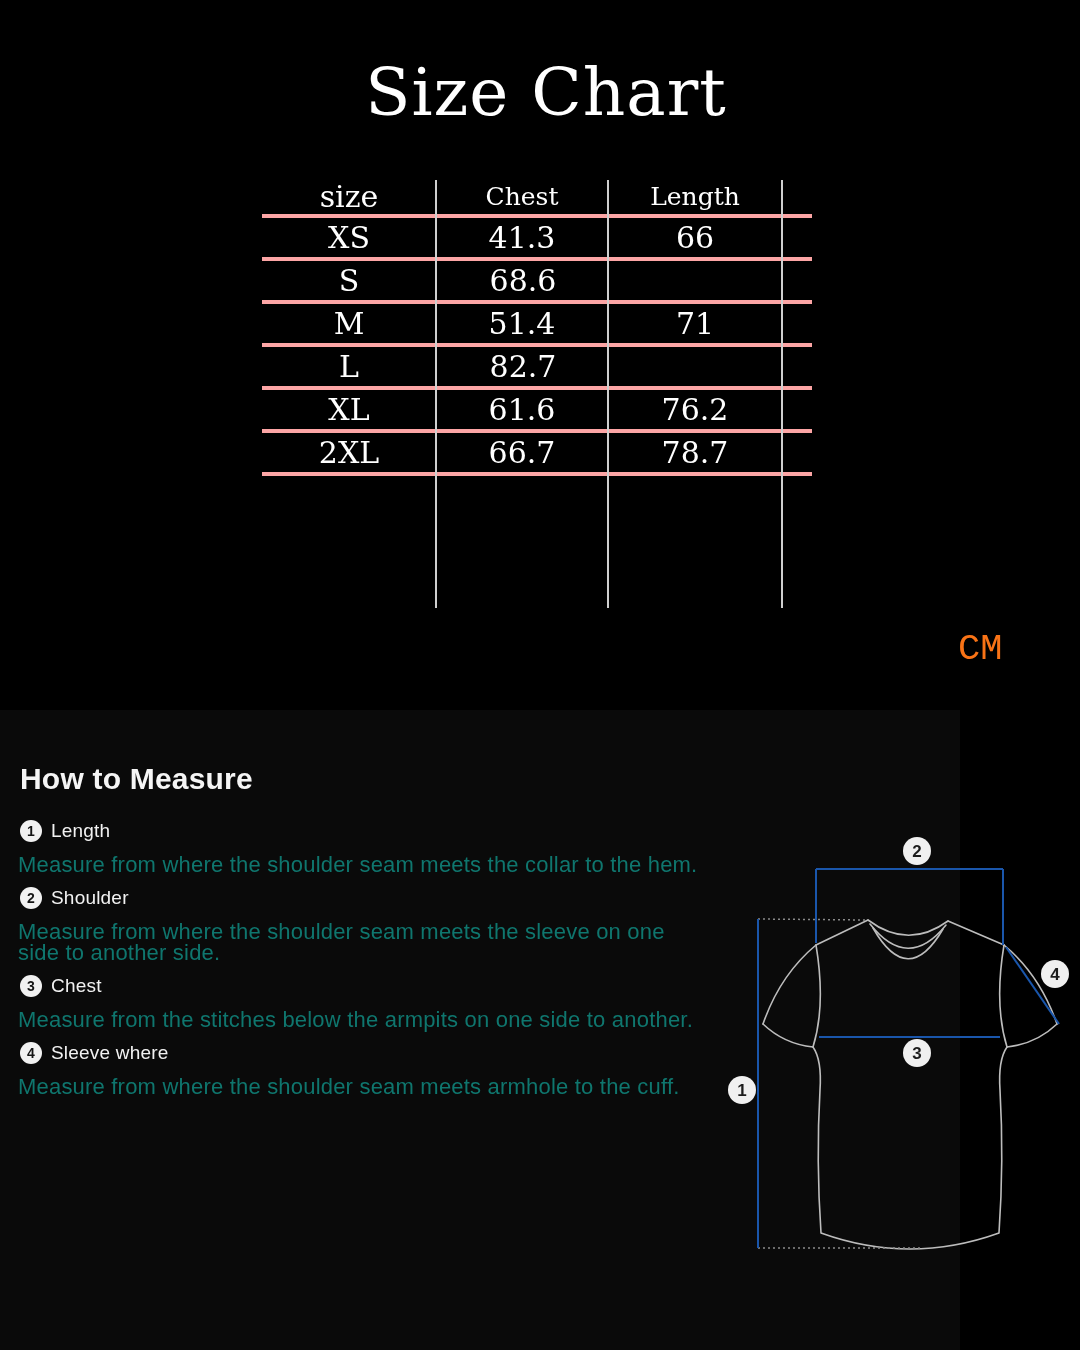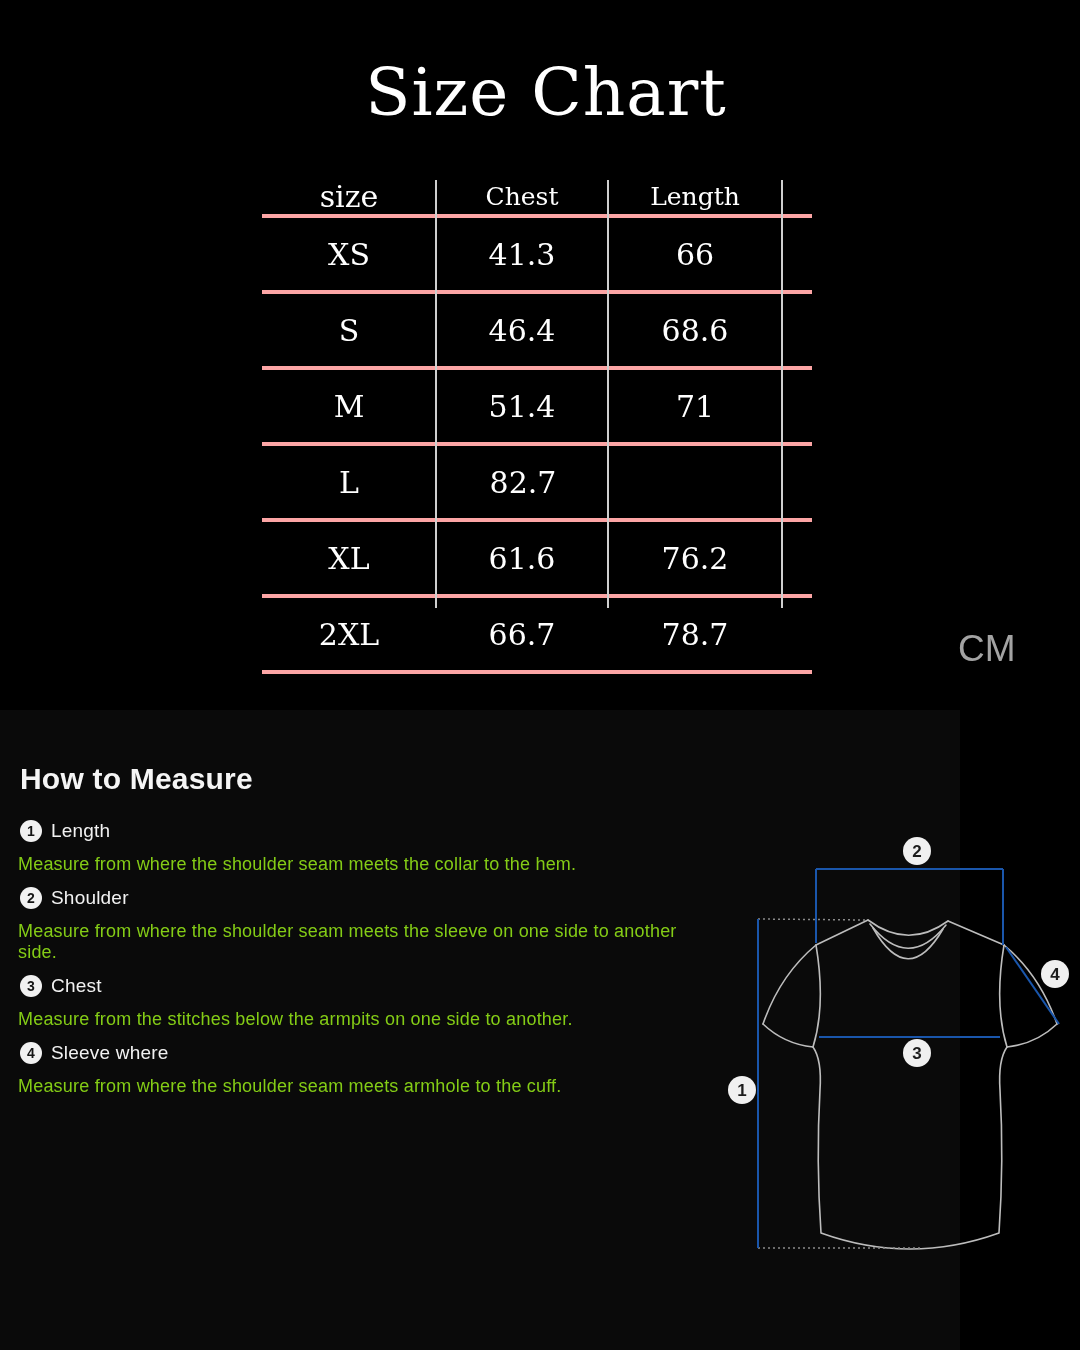--- a/index.html
+++ b/index.html
@@ -24,49 +24,49 @@
   }
 
   .chart-table { position:absolute; left:256px; top:178px; width:550px; height:430px; }
   .vline { position:absolute; top:2px; width:2px; height:428px; background:#cfcfcf; }
   .vline.v1 { left:173px; }
   .vline.v2 { left:345px; }
   .vline.v3 { left:519px; }
 
   .trow { display:flex; width:550px; border-bottom:4px solid #fca5a5; align-items:center; }
   .trow.header { height:40px; }
-  .trow.data { height:76px; }
+  .trow.data { height:43px; }
   .tcell { text-align:center; font-family:"DejaVu Serif", serif; color:#fff; }
   .c1 { width:174px; } .c2 { width:172px; } .c3 { width:174px; } .c4 { width:30px; }
   .trow.header .tcell { font-size:25px; }
   .trow.header .c1 { font-size:30px; }
   .trow.data .tcell { font-size:30px; }
 
   .unit-label {
     position:absolute; left:952px; top:628px;
-    font-family:Liberation Sans, sans-serif; font-size:37px; color:#a3a3a3;
+    font-family:Liberation Mono, monospace; font-size:37px; color:#f97316;
   }
 
   
   .bottom-section { position:absolute; left:0; top:710px; width:960px; height:640px; background:#0a0a0a; }
 
   .measure-copy { position:absolute; left:18px; top:52px; width:690px; }
   .measure-heading { font-size:30px; font-weight:700; color:#f5f5f5; margin:0 0 24px 2px; letter-spacing:0.2px; }
 
   .measure-item { margin-bottom:12px; }
   .item-label-row { display:flex; align-items:center; height:22px; margin:0 0 12px 2px; }
   .num-badge {
     width:22px; height:22px; border-radius:50%;
     background:#f1f1f1; color:#141414;
     font-size:14px; font-weight:700;
     display:flex; align-items:center; justify-content:center;
     margin-right:9px; flex:0 0 auto;
   }
   .item-label { font-size:19px; font-weight:500; color:#f2f2f2; letter-spacing:0.2px; }
-  .item-desc { font-size:18px; color:#84cc16; line-height:21px; letter-spacing:0.2px; }
+  .item-desc { font-size:22px; color:#0f766e; line-height:21px; letter-spacing:0.2px; }
 
   .tshirt-svg { position:absolute; left:720px; top:110px; }
   .badge-text {
     font-family:"Liberation Sans", sans-serif;
     font-size:17px; font-weight:700; fill:#1c1c1c;
     text-anchor:middle;
   }
 </style>
 </head>
 <body>
@@ -87,21 +87,20 @@
     </div>
 
     <div class="trow data">
       <div class="tcell c1">XS</div>
       <div class="tcell c2">41.3</div>
       <div class="tcell c3">66</div>
       <div class="tcell c4"></div>
     </div>
     <div class="trow data">
       <div class="tcell c1">S</div>
-      <div class="tcell c2">46.4</div>
       <div class="tcell c3">68.6</div>
       <div class="tcell c4"></div>
     </div>
     <div class="trow data">
       <div class="tcell c1">M</div>
       <div class="tcell c2">51.4</div>
       <div class="tcell c3">71</div>
       <div class="tcell c4"></div>
     </div>
     <div class="trow data">

